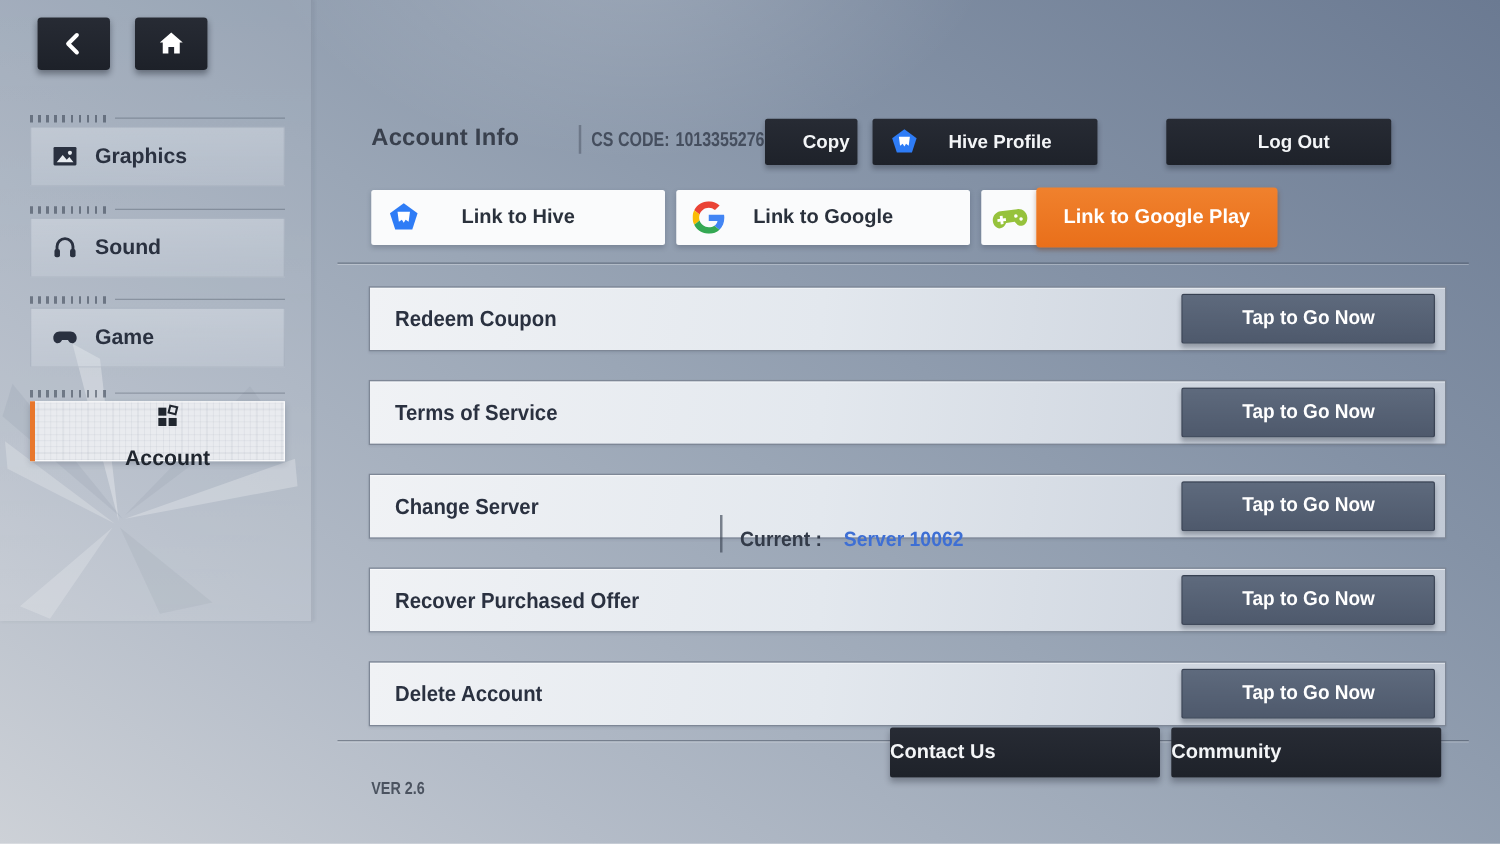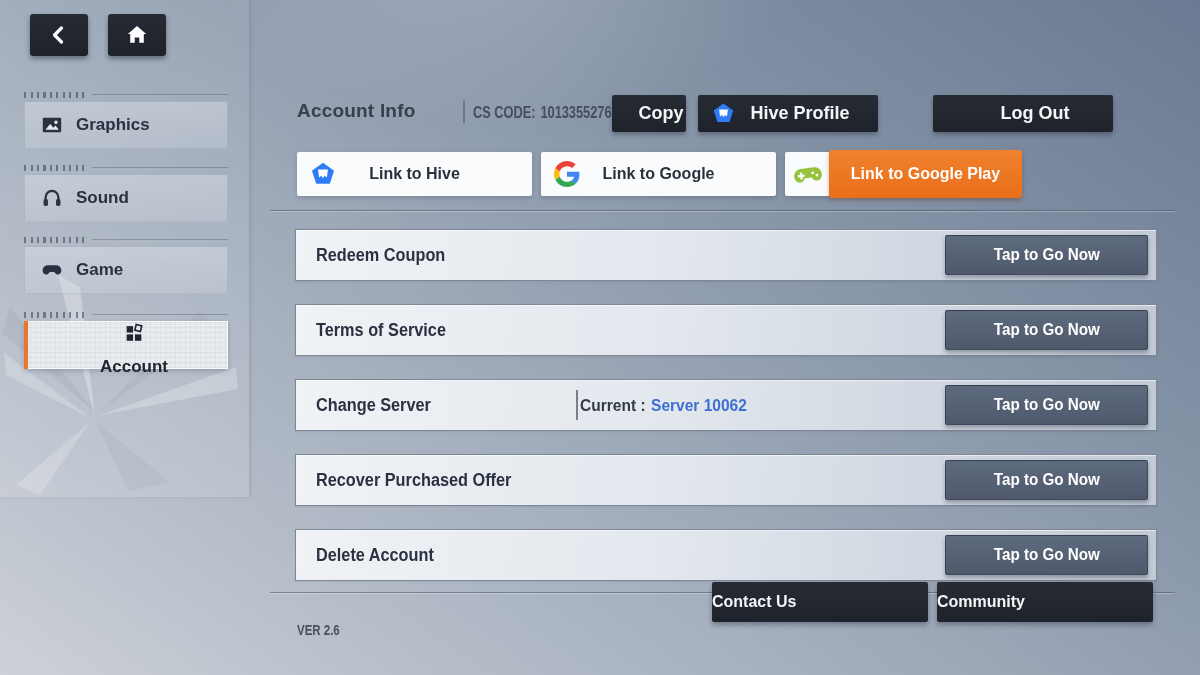--- a/index.html
+++ b/index.html
@@ -51,21 +51,21 @@
   
   .page-title { position:absolute; left:297px; top:100px; font-size:19px; font-weight:700; color:#39404D; letter-spacing:0.2px; }
   .cs-sep { position:absolute; left:463px; top:100px; width:2px; height:23px; background:rgba(80,90,105,0.55); }
   .cs-code { position:absolute; left:473px; top:104px; font-size:16px; font-weight:700; color:#454E5E;
     transform:scaleX(0.80); transform-origin:left center; white-space:nowrap; }
   .cs-code .val { margin-left:6px; }
 
   .btn-dark { position:absolute; height:37px; border-radius:2px; cursor:pointer;
     background:linear-gradient(#272b34, #1e222a); box-shadow:0 3px 4px rgba(15,20,30,0.30);
     display:flex; align-items:center; justify-content:center;
-    color:#F3F5F7; font-size:18px; font-weight:700;padding-left:24px; }
+    color:#F3F5F7; font-size:15px; font-weight:700;padding-left:24px; }
   #btn-copy      { left:612px; top:95px; width:74px; }
   #btn-hive-prof { left:698px; top:95px; width:180px; }
   #btn-logout    { left:889px; top:95px; width:180px;margin-left:44px; }
   #btn-hive-prof .ic { position:absolute; left:14px; top:7px; width:23px; height:23px; }
 
   
   .btn-link { position:absolute; top:152px; width:235px; height:44px; border-radius:2px; cursor:pointer;
     background:#FAFBFC; box-shadow:0 2px 4px rgba(30,40,60,0.22);
     display:flex; align-items:center; justify-content:center;
     color:#2A313C; font-size:16px; font-weight:700; }
@@ -88,21 +88,21 @@
     background:linear-gradient(97deg, #F0F2F5 0%, #E3E8EE 42%, #C2CAD6 100%);
     box-shadow:inset 0 1px 0 rgba(255,255,255,0.55), 0 1px 2px rgba(40,50,70,0.10); }
   .row .label { position:absolute; left:20px; top:0; height:100%; display:flex; align-items:center;
     font-size:17.5px; font-weight:600; color:#2A3140; transform:scaleX(0.93); transform-origin:left center; white-space:nowrap; }
   .row .go { position:absolute; right:8px; top:5px; width:203px; height:40px; border-radius:2px; cursor:pointer;
     background:linear-gradient(#5E6A7D, #4E596C); border:1px solid rgba(28,36,50,0.45);
     box-shadow:0 3px 4px rgba(20,28,42,0.32);
     display:flex; align-items:center; justify-content:center;
     color:#FFFFFF; font-size:16px; font-weight:700; }
   .row .go span { transform:scaleX(0.95); }
-  .row .current { position:absolute; left:280px; top:0; height:100%; display:flex; align-items:center; }
+  .row .current { position:absolute; left:280px; top:12px; height:100%; display:flex; align-items:flex-end; gap:12px; }
   .row .current .vsep { width:2px; height:30px; background:rgba(62,70,86,0.65); }
   .row .current .cl { font-size:16.5px; font-weight:600; color:#333B49; transform:scaleX(0.94); }
   .row .current .cv { font-size:16.5px; font-weight:600; color:#3E6FD4; transform:scaleX(0.94); cursor:pointer; }
   #row-0 { top:229px; } #row-1 { top:304px; } #row-2 { top:379px; } #row-3 { top:454px; } #row-4 { top:529px; }
 
   
   .version { position:absolute; left:297px; top:622px; font-size:14px; font-weight:700; color:#4B5360;
     transform:scaleX(0.82); transform-origin:left center; }
   .btn-foot { position:absolute; top:582px; width:216px; height:40px; border-radius:2px; cursor:pointer;
     background:linear-gradient(#272b34, #1e222a); box-shadow:0 3px 5px rgba(15,20,30,0.32);

